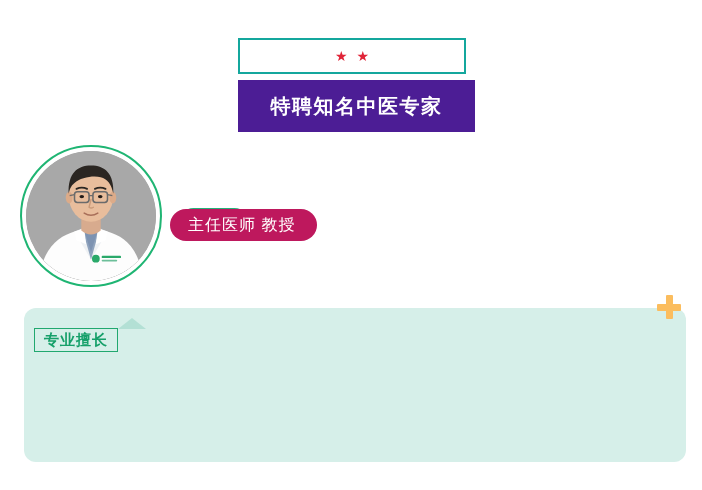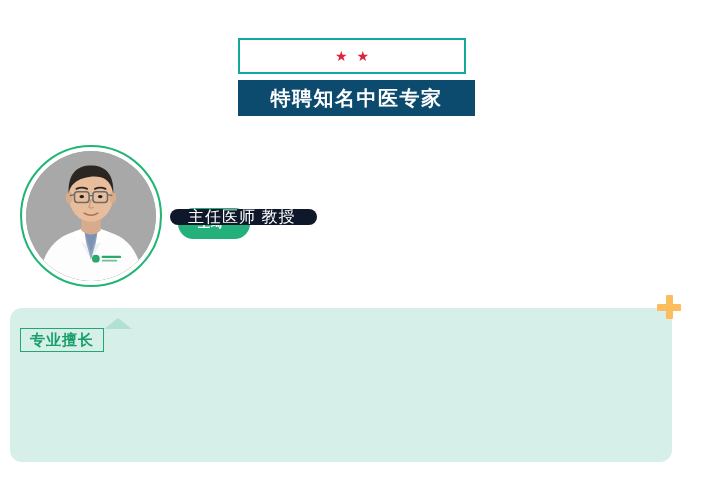--- a/index.html
+++ b/index.html
@@ -50,22 +50,22 @@
     color: #e02438;
     font-size: 14px;
     line-height: 1;
     display: inline-block;
   }
   .banner-bottom {
     position: absolute;
     left: 238px;
     top: 80px;
     width: 237px;
-    height: 36px;
-    background: #0c4a6e;
+    height: 52px;
+    background: #4c1d95;
     display: flex;
     align-items: center;
     justify-content: center;
   }
   .banner-bottom-text {
     font-size: 20px;
     font-weight: bold;
     color: #ffffff;
     letter-spacing: 1.5px;
     line-height: 1;
@@ -122,37 +122,37 @@
     font-weight: bold;
     letter-spacing: 1px;
     white-space: nowrap;
     box-sizing: border-box;
     margin-top: 44px;
   }
   .badge-title {
     position: absolute;
     left: 42px;
     top: 45px;
-    height: 16px;
+    height: 32px;
     padding: 0 22px 0 18px;
-    background: #0f172a;
+    background: #be185d;
     border-radius: 16px;
     display: inline-flex;
     align-items: center;
     color: #ffffff;
     font-size: 16px;
     letter-spacing: 1px;
     white-space: nowrap;
     box-sizing: border-box;
   }
 
   
   .card {
     position: absolute;
-    left: 10px;
+    left: 24px;
     top: 308px;
     width: 662px;
     height: 154px;
     background: #d6efe9;
     border-radius: 12px;
     box-sizing: border-box;
   }
   .card-arrow {
     position: absolute;
     left: 94px;

